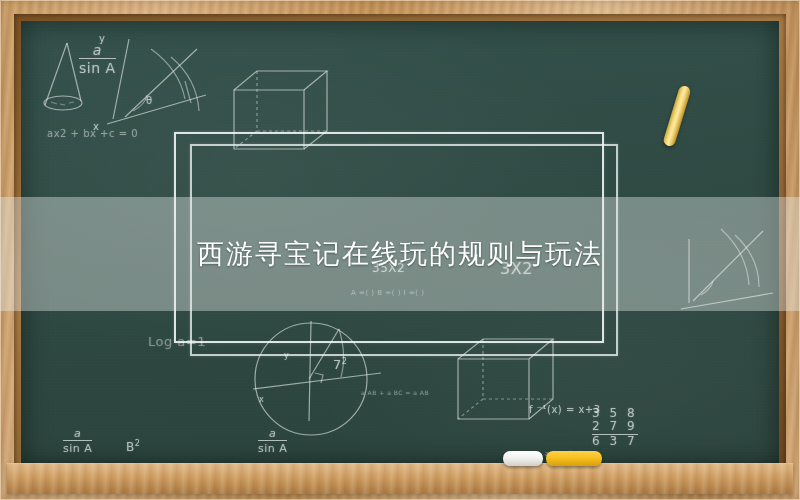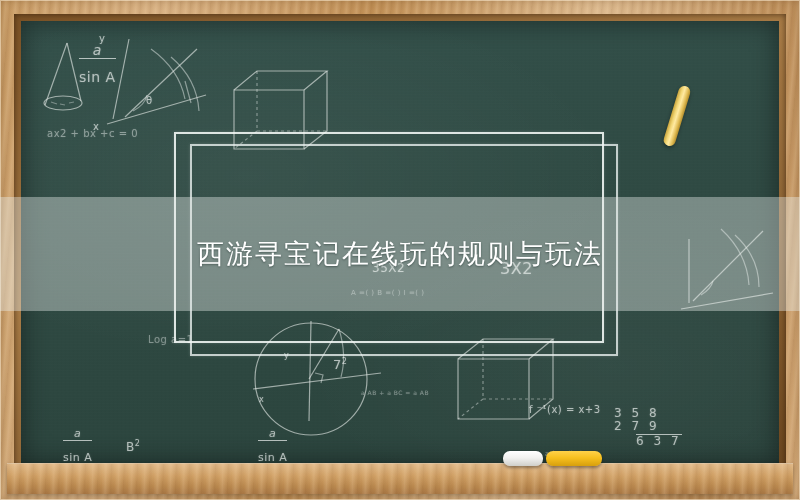--- a/index.html
+++ b/index.html
@@ -98,32 +98,31 @@
     text-align: center;
     line-height: 1.05;
   }
   .frac .num {
     display: block;
     font-style: italic;
   }
   .frac .den {
     display: block;
     border-top: 1px solid currentColor;
-    padding-top: 11px;
+    padding-top: 2px;
   }
 
   .col-sum {
     display: inline-block;
     text-align: center;
     line-height: 1.12;
     letter-spacing: 3px;
   }
   .col-sum .rule {
     border-top: 1px solid currentColor;
-    margin-left: 44px;
   }
 
   
   .deco-rect {
     position: absolute;
     border: 2px solid rgba(246, 250, 248, 0.88);
     box-shadow: 0 0 3px rgba(255,255,255,0.18);
   }
   .deco-rect.back {
     left: 153px;
@@ -306,21 +305,21 @@
         <span>B</span><sup style="font-size:8px">2</sup>
       </div>
 
       <div class="chalk-text frac" style="left:237px; top:407px; font-size:11px;">
         <span class="num">a</span>
         <span class="den">sin A</span>
       </div>
 
       <div class="chalk-text" style="left:508px; top:383px; font-size:10px;">f ⁻¹(x) = x+3</div>
       <div class="chalk-text" style="left:524px; top:429px; font-size:7px; opacity:0.45;">a log (bc)</div>
-      <div class="chalk-text" style="left:125px; top:313px; font-size:10px; opacity:0.45; left:127px;">Log a=1</div>
+      <div class="chalk-text" style="left:125px; top:313px; font-size:13px; opacity:0.45; left:127px;">Log a=1</div>
       <div class="chalk-text" style="left:351px; top:240px; font-size:12px;">35X2</div>
       <div class="chalk-text" style="left:479px; top:238px; font-size:16px;">3X2</div>
       <div class="chalk-text" style="left:330px; top:268px; font-size:7px; opacity:0.45;">A =( ) B =( ) I =( )</div>
 
       <div class="chalk-text col-sum" style="left:571px; top:386px; font-size:12px;">
         <div>3 5 8</div>
         <div>2 7 9</div>
         <div class="rule">6 3 7</div>
       </div>
 

